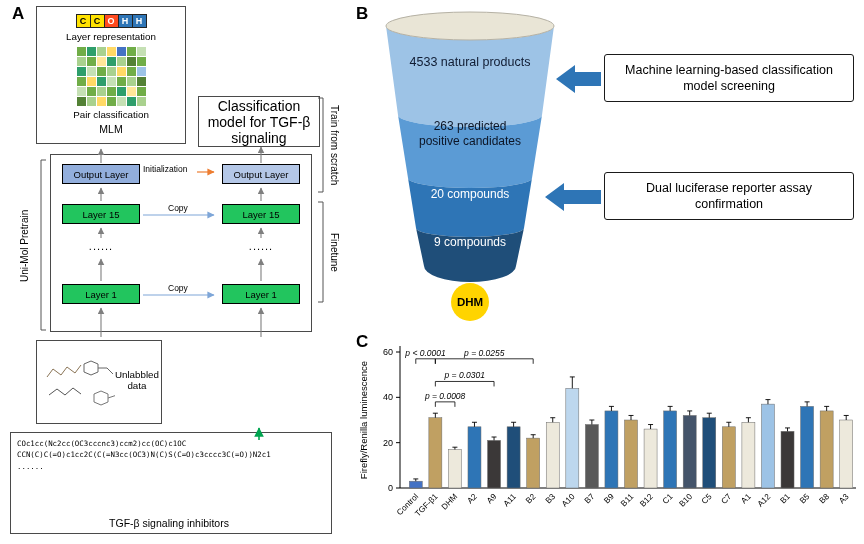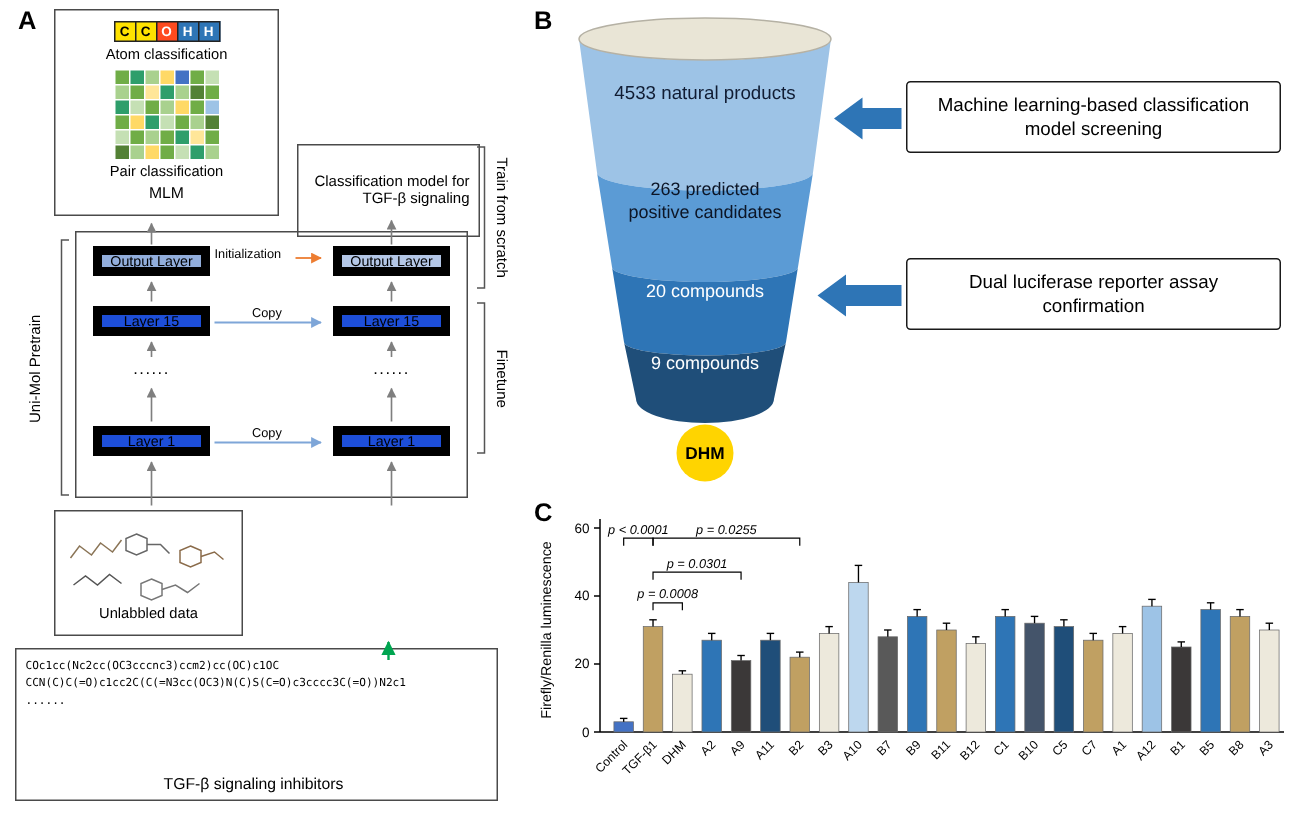--- a/index.html
+++ b/index.html
@@ -9,29 +9,29 @@
 .overlay{position:absolute;left:0;top:0;z-index:6;pointer-events:none}
 .panel-label{position:absolute;font-size:17px;font-weight:700;z-index:4}
 .abox{position:absolute;border:1px solid #4a4a4a;background:#fff;z-index:2}
 .flexc{display:flex;align-items:center;justify-content:center}
 .cap{font-size:9.8px;text-align:center}
 .atom-row{display:flex;justify-content:center;margin-top:7px}
 .atom-cell{width:15px;height:14px;border:1px solid #222;font-size:9px;font-weight:700;display:flex;align-items:center;justify-content:center}
 .atom-cell+.atom-cell{margin-left:-1px}
 .pair-grid{display:grid;grid-template-columns:repeat(7,9px);gap:1px;justify-content:center;margin:5px 0 3px}
 .pair-cell{width:9px;height:9px}
-.lbox{position:absolute;width:78px;height:20px;border:6px solid #000000;display:flex;align-items:center;justify-content:center;font-size:9.5px;z-index:3}
+.lbox{position:absolute;width:78px;height:20px;border:1px solid #000000;display:flex;align-items:center;justify-content:center;font-size:9.5px;z-index:3}
 .lbox.dark{background:#92AEDC}
 .lbox.mid{background:#B4C7E7}
-.lbox.light{background:#1d4ed8}
+.lbox.light{background:#22c55e}
 .dots{position:absolute;width:78px;text-align:center;font-size:11px;z-index:3;letter-spacing:1px}
 .small-label{font-size:8.5px;z-index:4;background:#fff}
 .vtext{writing-mode:vertical-rl;font-size:10px;display:flex;align-items:center;justify-content:center;z-index:4;text-align:center}
 .vtext.up{transform:rotate(180deg)}
-.databox{display:flex;flex-direction:column;align-items:center;justify-content:center;padding:0 2px 4px}
+.databox{display:flex;flex-direction:row;align-items:center;justify-content:flex-end;padding:0 2px 4px}
 .smiles{font-family:"DejaVu Sans Mono","Liberation Mono",monospace;font-size:7.4px;line-height:1.55;white-space:nowrap}
 .callout{position:absolute;width:250px;height:48px;border:1.3px solid #1a1a1a;border-radius:3px;display:flex;align-items:center;justify-content:center;text-align:center;font-size:12.5px;line-height:1.3;padding:2px 12px;z-index:2}
 svg text{font-family:"Liberation Sans","DejaVu Sans",sans-serif}
 </style>
 </head>
 <body>
 
 <div class="page">
 
   <svg class="overlay" width="864" height="544">
@@ -85,21 +85,21 @@
   <div class="panel-label" style="left:12px;top:4px">A</div>
 
   <div class="abox" style="left:36px;top:6px;width:150px;height:138px">
     <div class="atom-row">
         <span class="atom-cell" style="background: rgb(255, 226, 0); color: rgb(0, 0, 0);">C</span>
         <span class="atom-cell" style="background: rgb(255, 226, 0); color: rgb(0, 0, 0);">C</span>
         <span class="atom-cell" style="background: rgb(255, 75, 31); color: rgb(255, 255, 255);">O</span>
         <span class="atom-cell" style="background: rgb(46, 117, 182); color: rgb(255, 255, 255);">H</span>
         <span class="atom-cell" style="background: rgb(46, 117, 182); color: rgb(255, 255, 255);">H</span>
       </div>
-    <div class="cap" style="margin-top:3px">Atom classification</div>
+    <div class="cap" style="margin-top:3px">Layer representation</div>
     <div class="pair-grid">
         <div class="pair-cell" style="background: rgb(112, 173, 71);"></div>
         <div class="pair-cell" style="background: rgb(46, 158, 107);"></div>
         <div class="pair-cell" style="background: rgb(169, 209, 142);"></div>
         <div class="pair-cell" style="background: rgb(255, 217, 102);"></div>
         <div class="pair-cell" style="background: rgb(68, 114, 196);"></div>
         <div class="pair-cell" style="background: rgb(112, 173, 71);"></div>
         <div class="pair-cell" style="background: rgb(197, 224, 180);"></div>
         <div class="pair-cell" style="background: rgb(169, 209, 142);"></div>
         <div class="pair-cell" style="background: rgb(112, 173, 71);"></div>
@@ -134,21 +134,21 @@
         <div class="pair-cell" style="background: rgb(255, 217, 102);"></div>
         <div class="pair-cell" style="background: rgb(112, 173, 71);"></div>
         <div class="pair-cell" style="background: rgb(197, 224, 180);"></div>
         <div class="pair-cell" style="background: rgb(46, 158, 107);"></div>
         <div class="pair-cell" style="background: rgb(169, 209, 142);"></div>
       </div>
     <div class="cap">Pair classification</div>
     <div class="cap" style="margin-top:3px;font-size:10.5px">MLM</div>
   </div>
 
-  <div class="abox flexc" style="left:198px;top:96px;width:122px;height:62px;font-size:10px;text-align:right;padding:2px 6px">Classification model for TGF-β signaling</div>
+  <div class="abox flexc" style="left:198px;top:96px;width:122px;height:51px;font-size:14px;text-align:center;padding:2px 6px">Classification model for TGF-β signaling</div>
 
   <div class="abox" style="left:50px;top:154px;width:262px;height:178px;background:transparent"></div>
 
   <div class="lbox dark" style="left:62px;top:164px">Output Layer</div>
   <div class="lbox light" style="left:62px;top:204px">Layer 15</div>
   <div class="dots" style="left:62px;top:240px">......</div>
   <div class="lbox light" style="left:62px;top:284px">Layer 1</div>
 
   <div class="lbox mid" style="left:222px;top:164px">Output Layer</div>
   <div class="lbox light" style="left:222px;top:204px">Layer 15</div>

